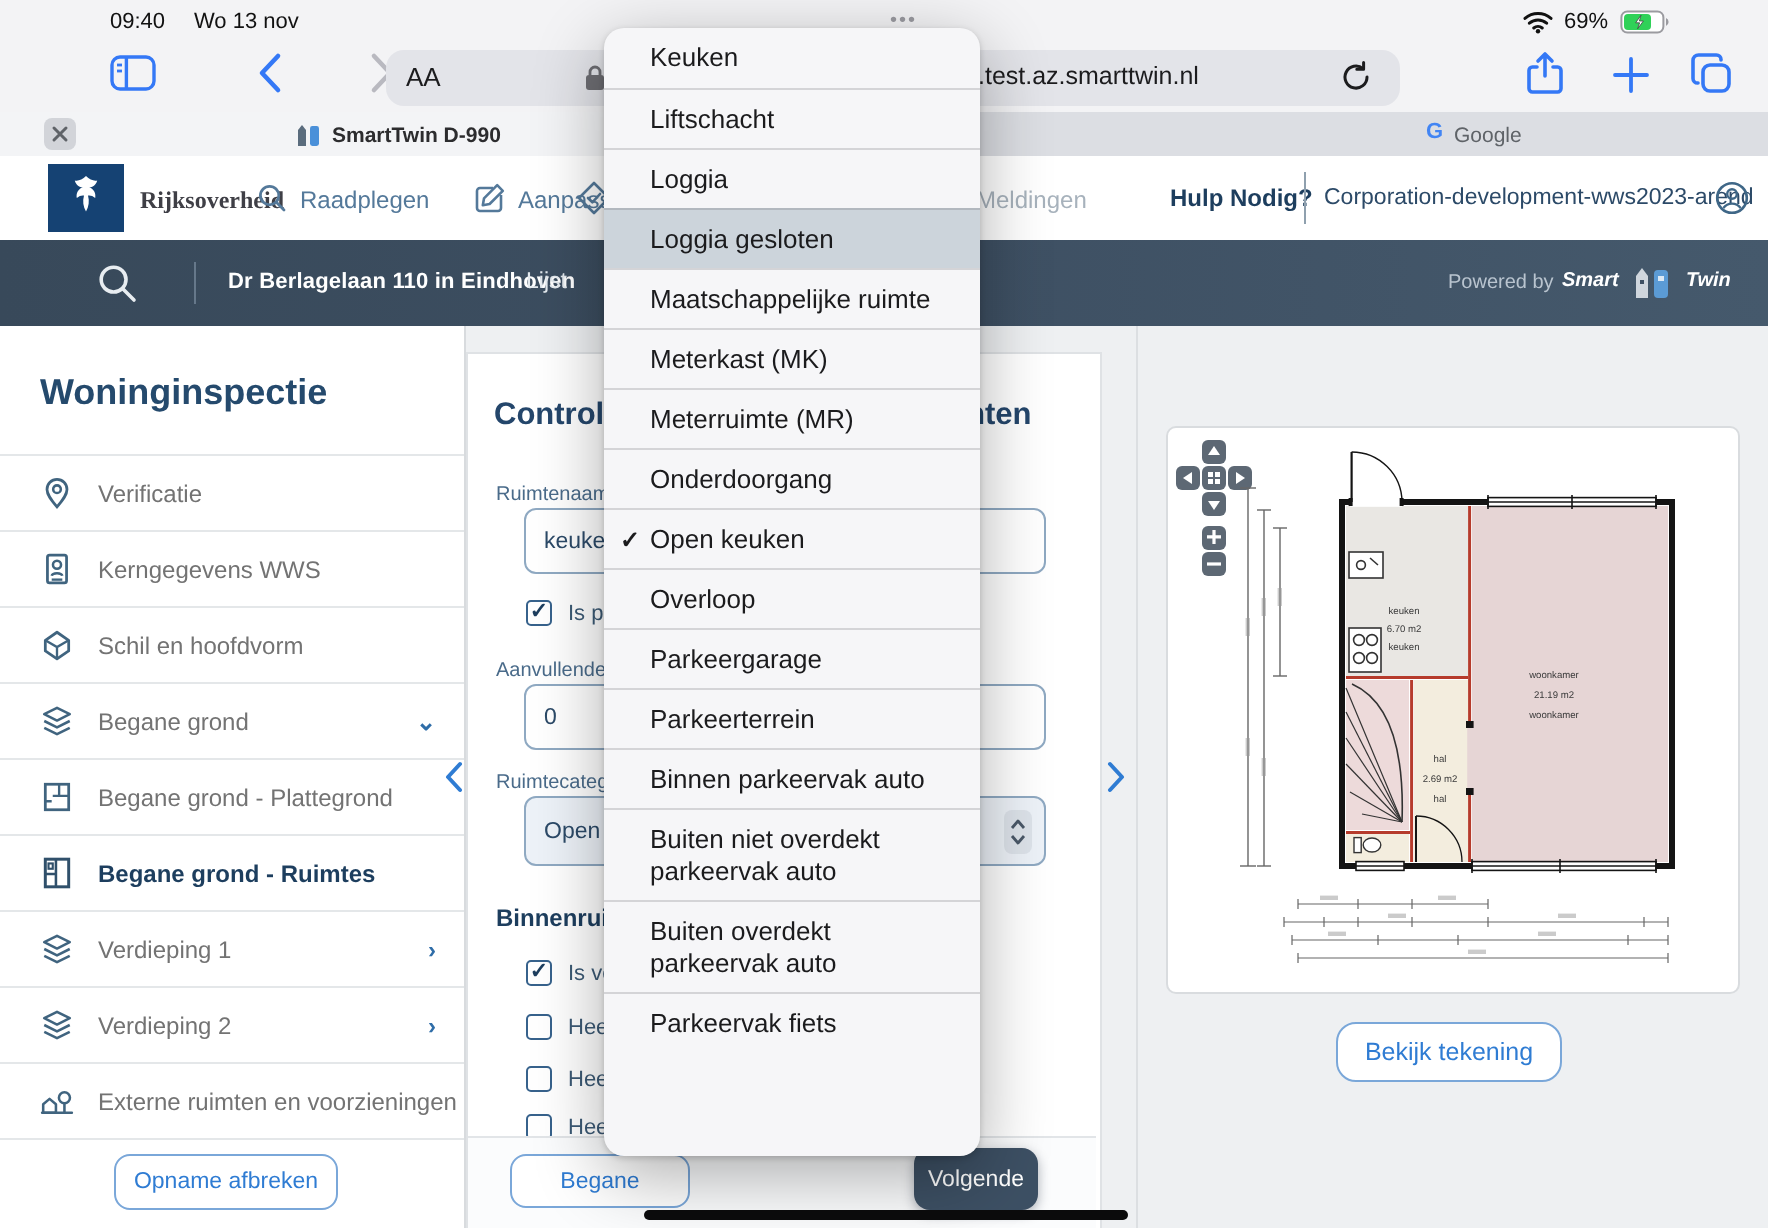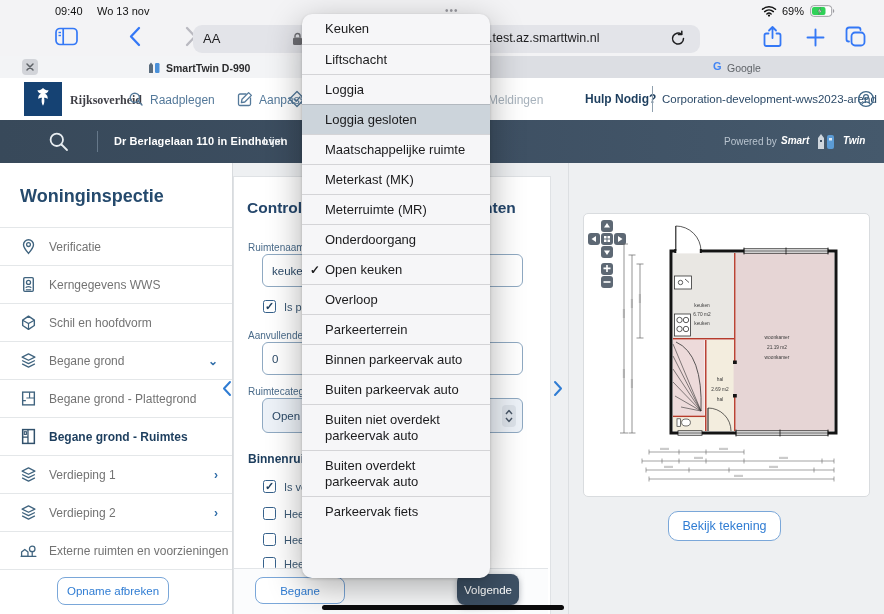--- a/index.html
+++ b/index.html
@@ -566,21 +566,21 @@
   <div class="mi"><span>Keuken</span></div>
   <div class="mi"><span>Liftschacht</span></div>
   <div class="mi"><span>Loggia</span></div>
   <div class="mi hl"><span>Loggia gesloten</span></div>
   <div class="mi"><span>Maatschappelijke ruimte</span></div>
   <div class="mi"><span>Meterkast (MK)</span></div>
   <div class="mi"><span>Meterruimte (MR)</span></div>
   <div class="mi"><span>Onderdoorgang</span></div>
   <div class="mi checked"><span class="chk">✓</span><span>Open keuken</span></div>
   <div class="mi"><span>Overloop</span></div>
+  <div class="mi"><span>Parkeergarage</span></div>
   <div class="mi"><span>Parkeerterrein</span></div>
   <div class="mi"><span>Binnen parkeervak auto</span></div>
-  <div class="mi"><span>Buiten parkeervak auto</span></div>
   <div class="mi"><span>Buiten niet overdekt parkeervak auto</span></div>
   <div class="mi"><span>Buiten overdekt parkeervak auto</span></div>
   <div class="mi"><span>Parkeervak fiets</span></div>
 </div>
 
 <div class="abs home-ind"></div>
 
 </body></html>

